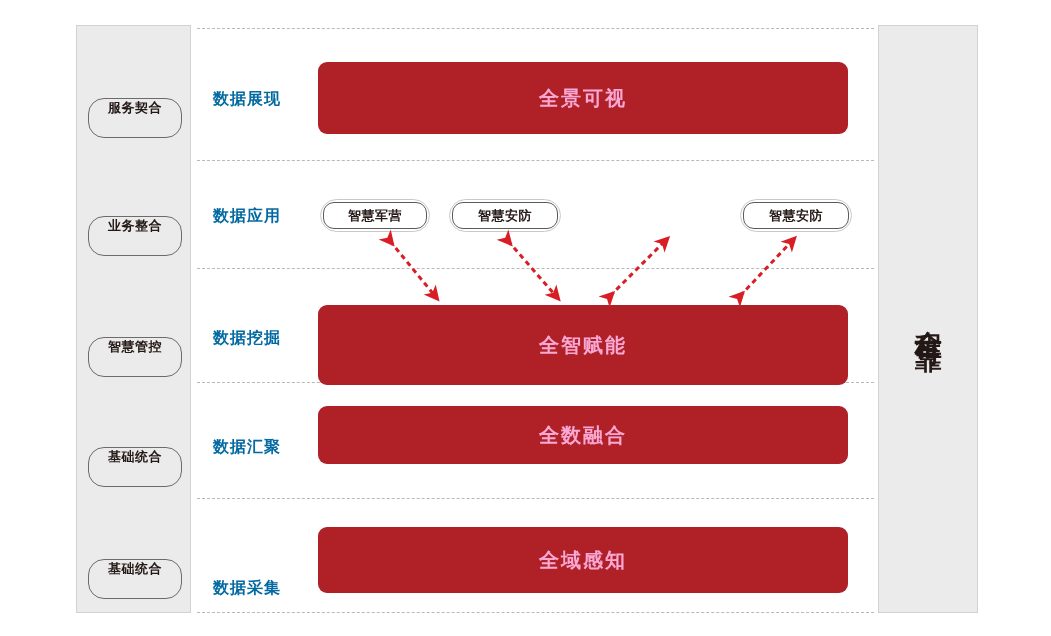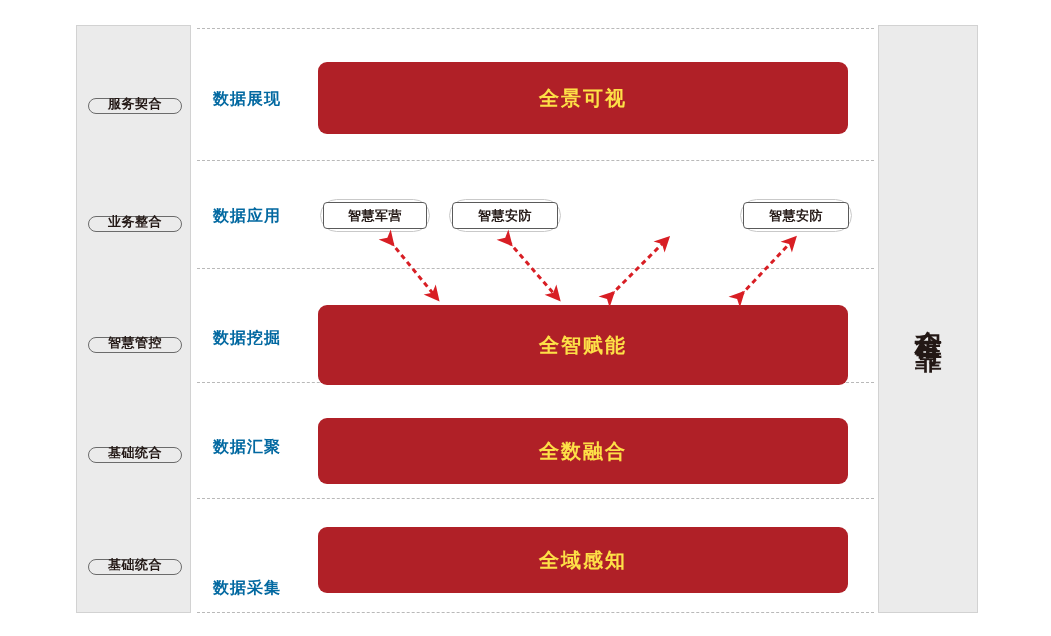--- a/index.html
+++ b/index.html
@@ -33,26 +33,26 @@
     left: 878px;
     top: 25px;
     width: 100px;
     height: 588px;
   }
 
   .stage-pill {
     position: absolute;
     left: 11px;
     width: 94px;
-    height: 16px;
+    height: 40px;
     border: 1.4px solid #6b6b6b;
     border-radius: 16px;
     background: #ebebeb;
     display: flex;
-    align-items: flex-end;
+    align-items: flex-start;
     justify-content: center;
     font-size: 13px;
     font-weight: 700;
     color: #231815;
     letter-spacing: 0.5px;
   }
 
   
   #right-text {
     position: absolute;
@@ -102,39 +102,39 @@
     width: 530px;
     border-radius: 9px;
     background: #b02027;
     display: flex;
     align-items: center;
     justify-content: center;
   }
   .red-bar span {
     font-size: 20px;
     font-weight: 700;
-    color: #fde047;
+    color: #f9a8d4;
     letter-spacing: 2px;
   }
 
   
   .app-pill {
     position: absolute;
     top: 199px;
     height: 33px;
     border: 1px solid #c9c9c9;
     border-radius: 17px;
     background: #ffffff;
     padding: 2px;
   }
   .app-pill-inner {
     width: 100%;
     height: 100%;
     border: 1.4px solid #5a5a5a;
-    border-radius: 4px;
+    border-radius: 11px;
     background: #ffffff;
     display: flex;
     align-items: center;
     justify-content: center;
     font-size: 13px;
     font-weight: 700;
     color: #231815;
     letter-spacing: 0.5px;
   }
 
@@ -189,21 +189,21 @@
   <div class="row-label" style="top:328px">数据挖掘</div>
   <div class="row-label" style="top:437px">数据汇聚</div>
   <div class="row-label" style="top:578px">数据采集</div>
 
   <div class="red-bar" style="top:62px;height:72px">
     <span>全景可视</span>
   </div>
   <div class="red-bar" style="top:305px;height:80px">
     <span>全智赋能</span>
   </div>
-  <div class="red-bar" style="top:418px;height:66px">
+  <div class="red-bar" style="top:406px;height:58px">
     <span>全数融合</span>
   </div>
   <div class="red-bar" style="top:527px;height:66px">
     <span>全域感知</span>
   </div>
 
   <div class="app-pill" style="left:320px;width:110px">
     <div class="app-pill-inner">
         <span>智慧军营</span>
       </div>

